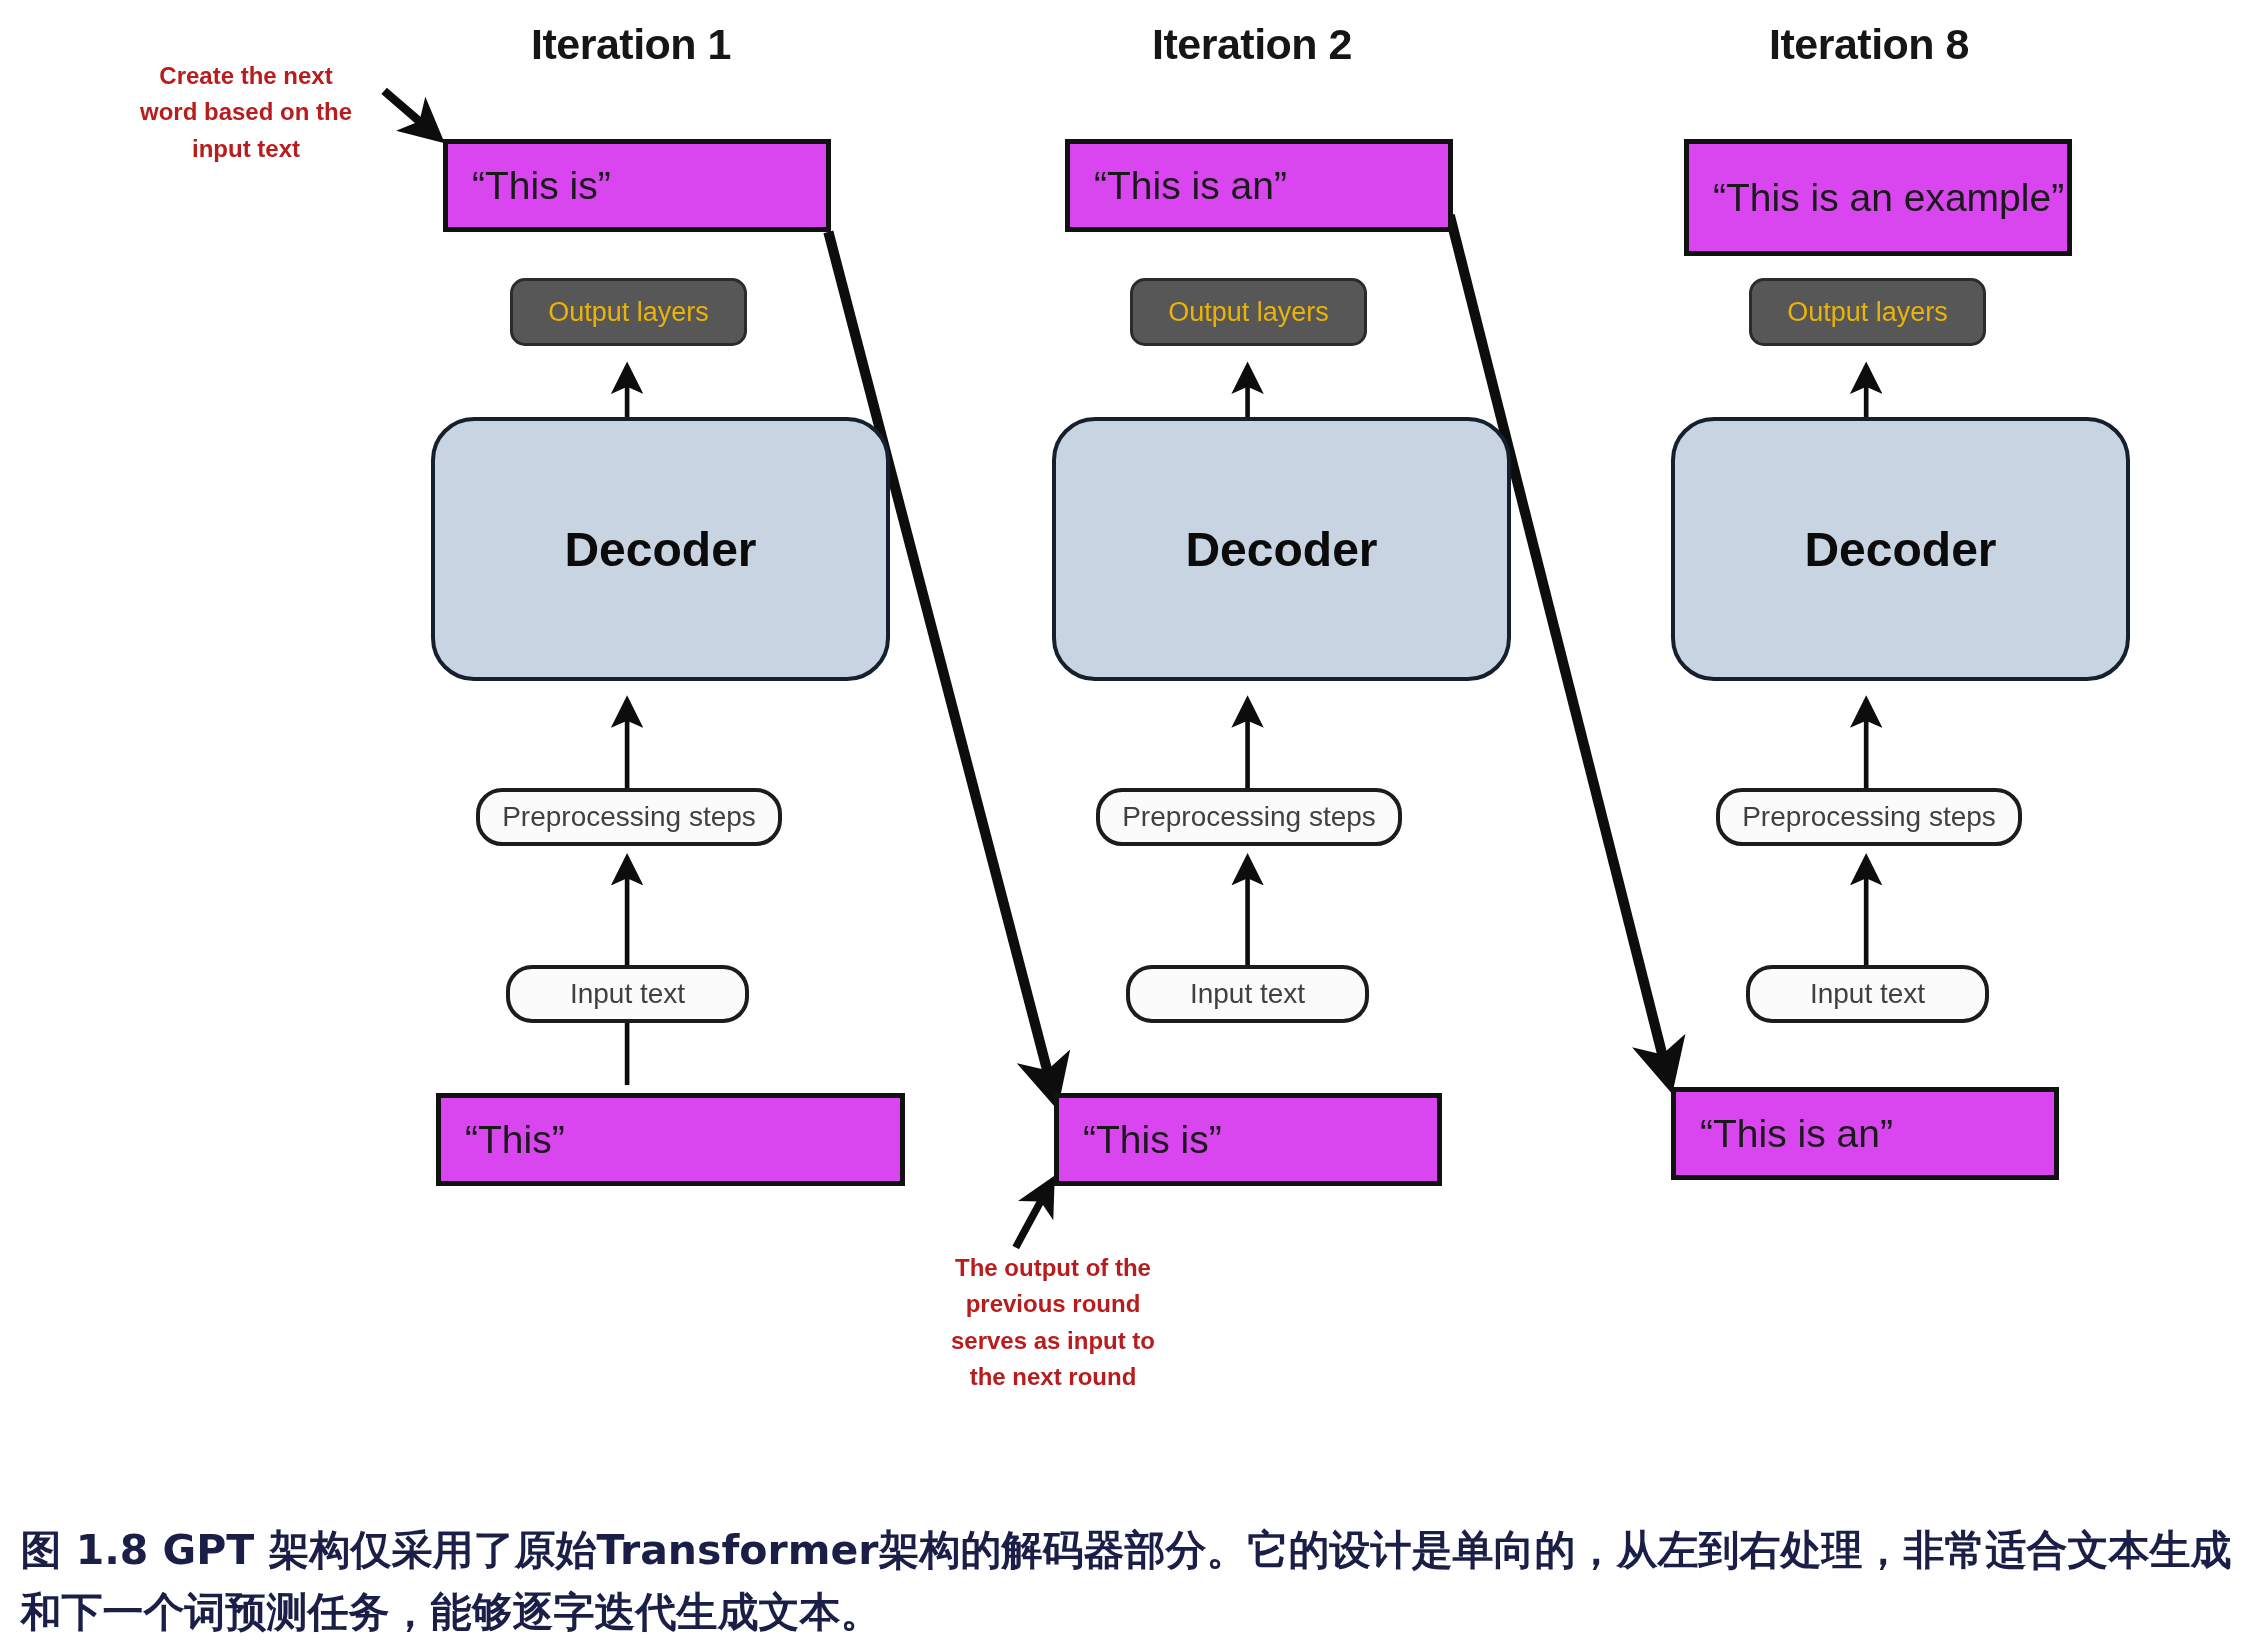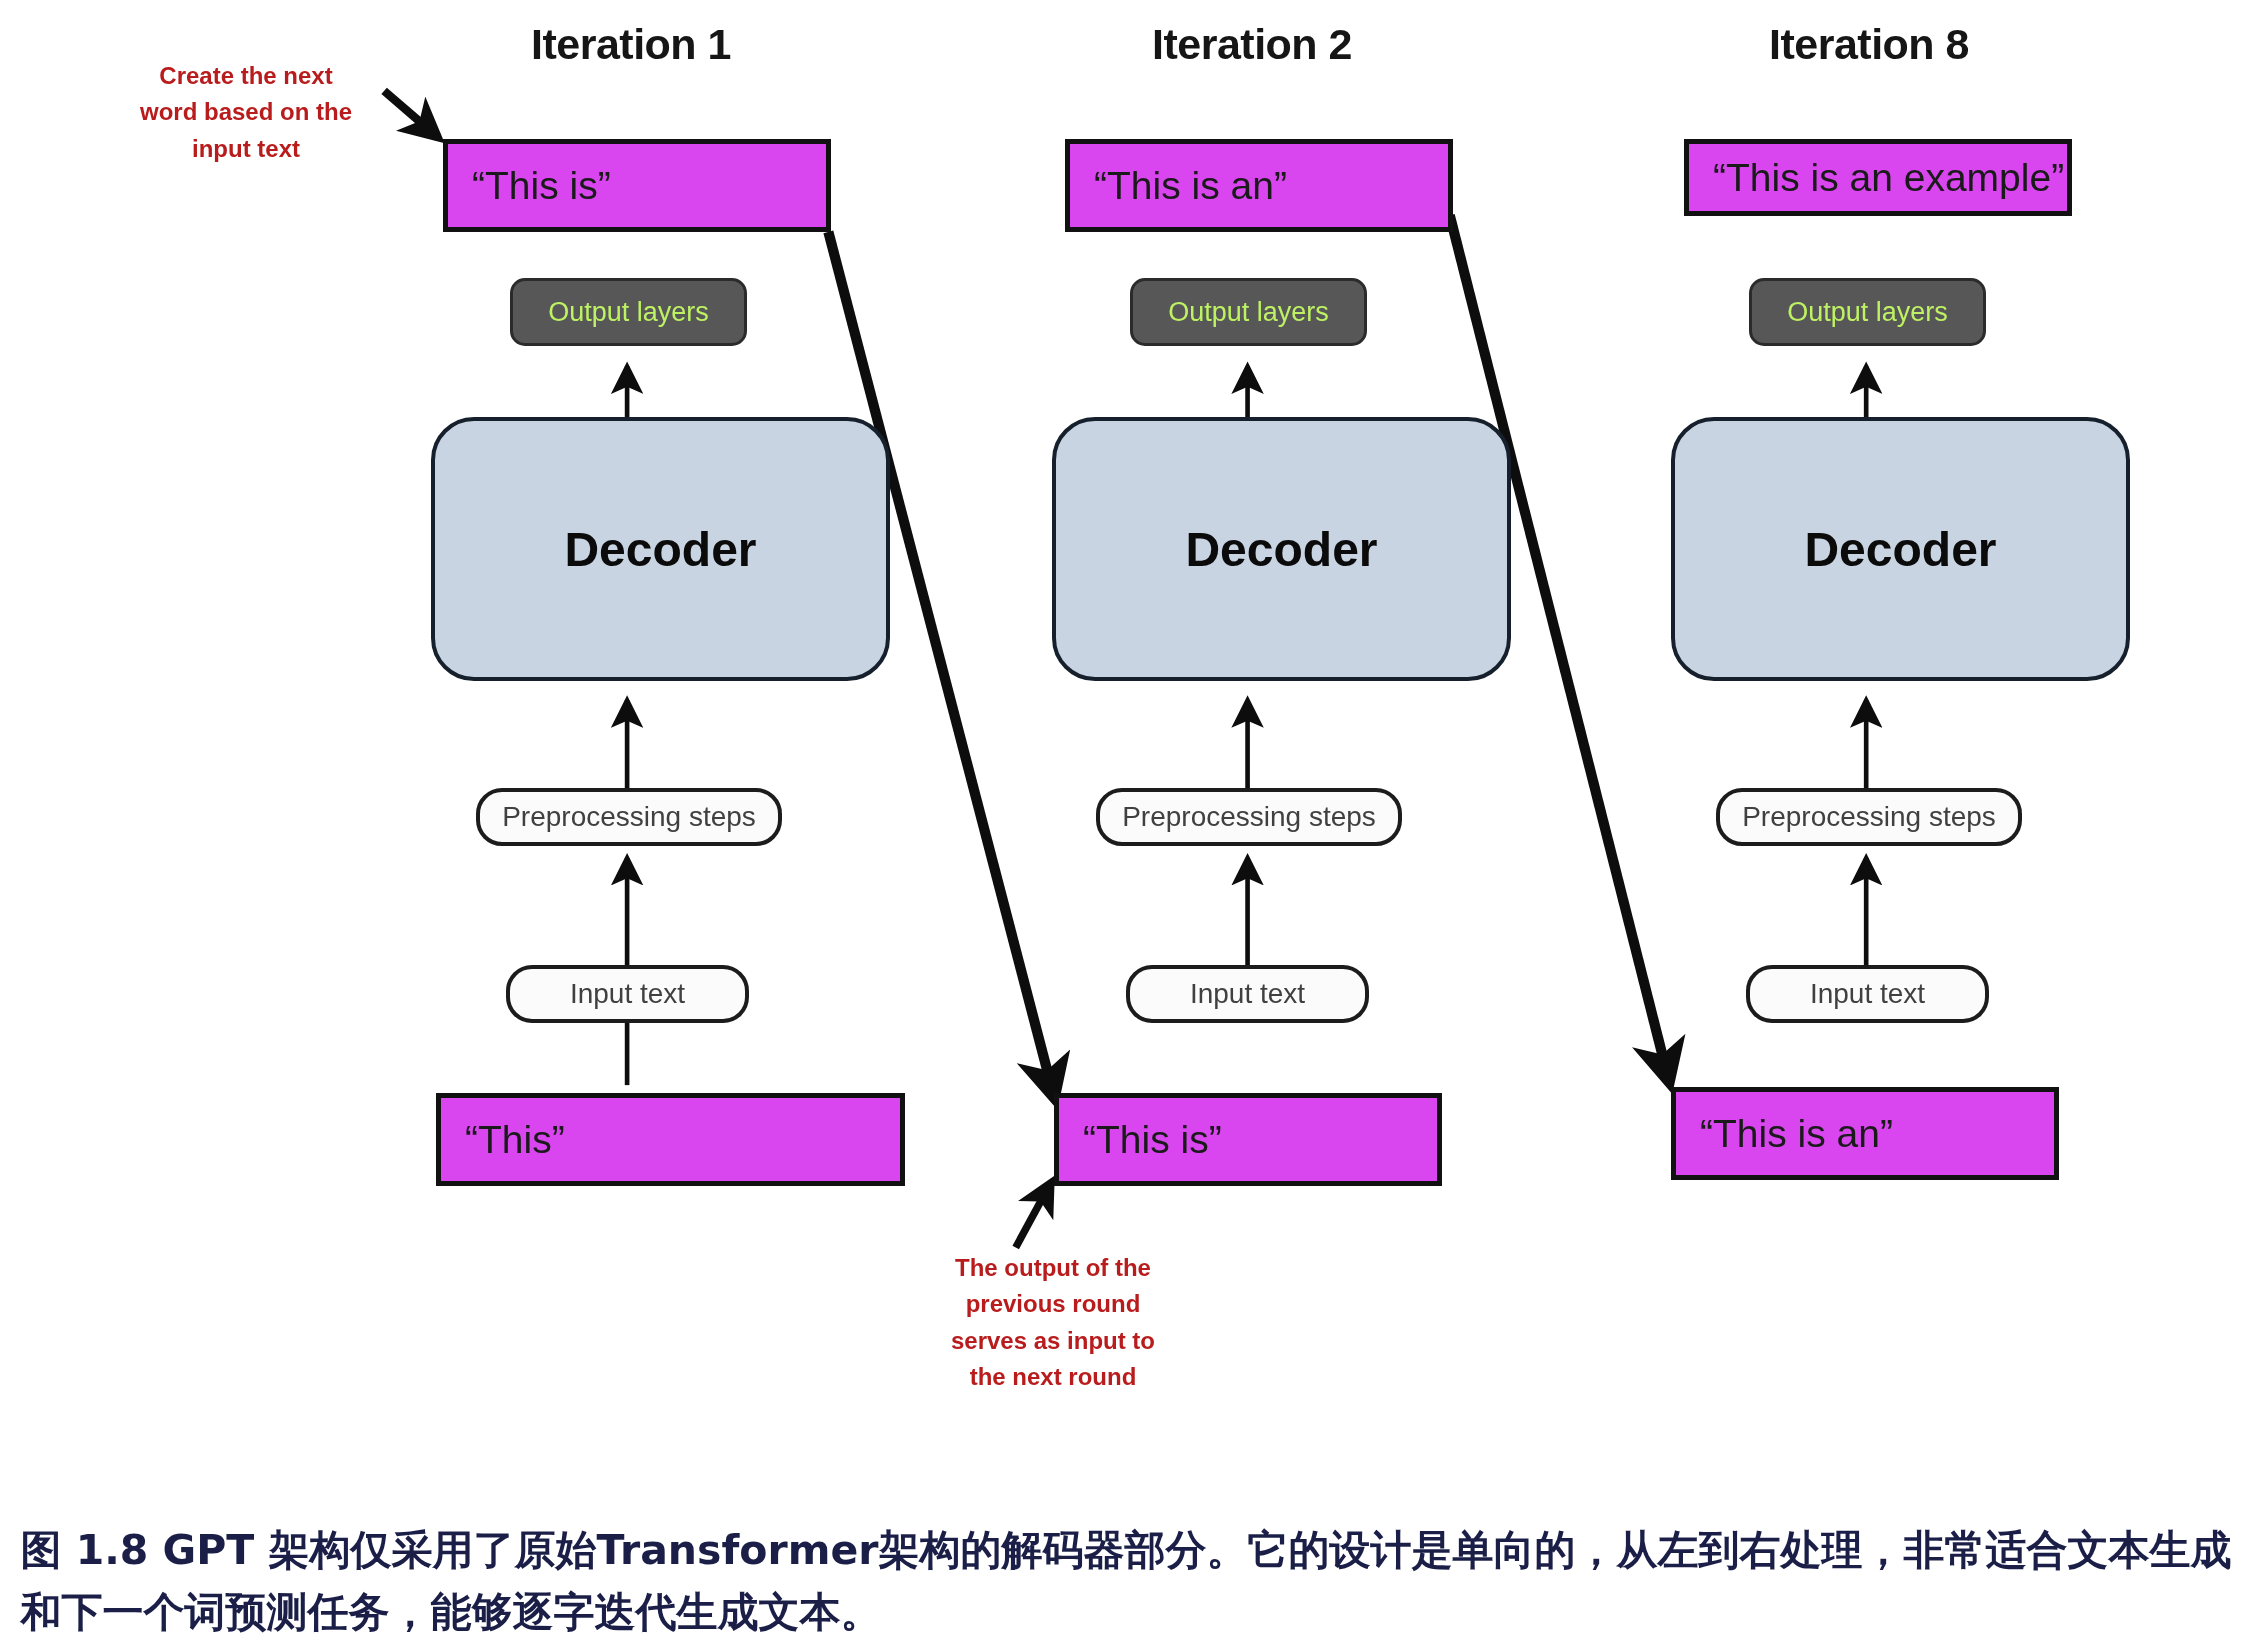--- a/index.html
+++ b/index.html
@@ -56,21 +56,21 @@
   
   .output-layers {
     position: absolute;
     background: #575757;
     border: 3.7px solid #2b2b2b;
     border-radius: 15px;
     box-sizing: border-box;
     display: flex;
     align-items: center;
     justify-content: center;
-    color: #bef264;
+    color: #eab308;
     font-size: 27px;
     white-space: nowrap;
   }
 
   
   .decoder {
     position: absolute;
     background: #c9d4e2;
     border: 4.6px solid #16202c;
     border-radius: 43px;
@@ -165,21 +165,21 @@
 
     <line x1="1095" y1="1345" x2="1133" y2="1275" stroke="#0d0d0d" stroke-width="8" marker-end="url(#ah-fat)"></line>
   </svg>
 
   <div class="col-title" style="left:436px; top:20.4px; width:390px;">Iteration 1</div>
   <div class="col-title" style="left:1057px; top:20.4px; width:390px;">Iteration 2</div>
   <div class="col-title" style="left:1674px; top:20.4px; width:390px;">Iteration 8</div>
 
   <div class="text-box" style="left:443px; top:139px; width:388px; height:93px;">“This is”</div>
   <div class="text-box" style="left:1065px; top:139px; width:388px; height:93px;">“This is an”</div>
-  <div class="text-box" style="left:1684px; top:139px; width:388px; height:77px;">“This is an example”</div>
+  <div class="text-box" style="left:1684px; top:139px; width:388px; height:117px;">“This is an example”</div>
 
   <div class="output-layers" style="left:510px; top:278px; width:237px; height:68px;">Output layers</div>
   <div class="output-layers" style="left:1130px; top:278px; width:237px; height:68px;">Output layers</div>
   <div class="output-layers" style="left:1749px; top:278px; width:237px; height:68px;">Output layers</div>
 
   <div class="decoder" style="left:397px; top:417px; width:459px; height:264px;">Decoder</div>
   <div class="decoder" style="left:1018px; top:417px; width:459px; height:264px;">Decoder</div>
   <div class="decoder" style="left:1637px; top:417px; width:459px; height:264px;">Decoder</div>
 
   <div class="pill" style="left:476px; top:788px; width:306px; height:58px;">Preprocessing steps</div>

